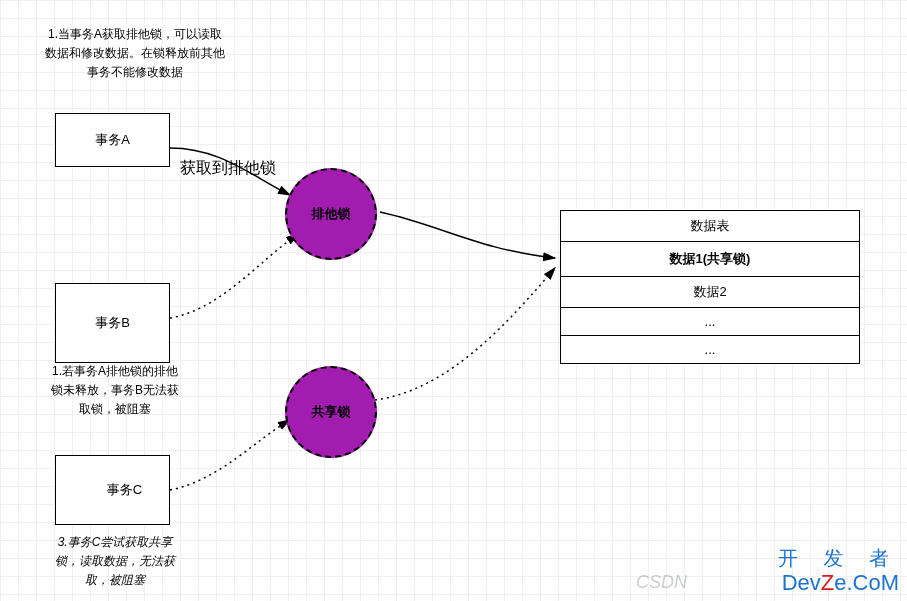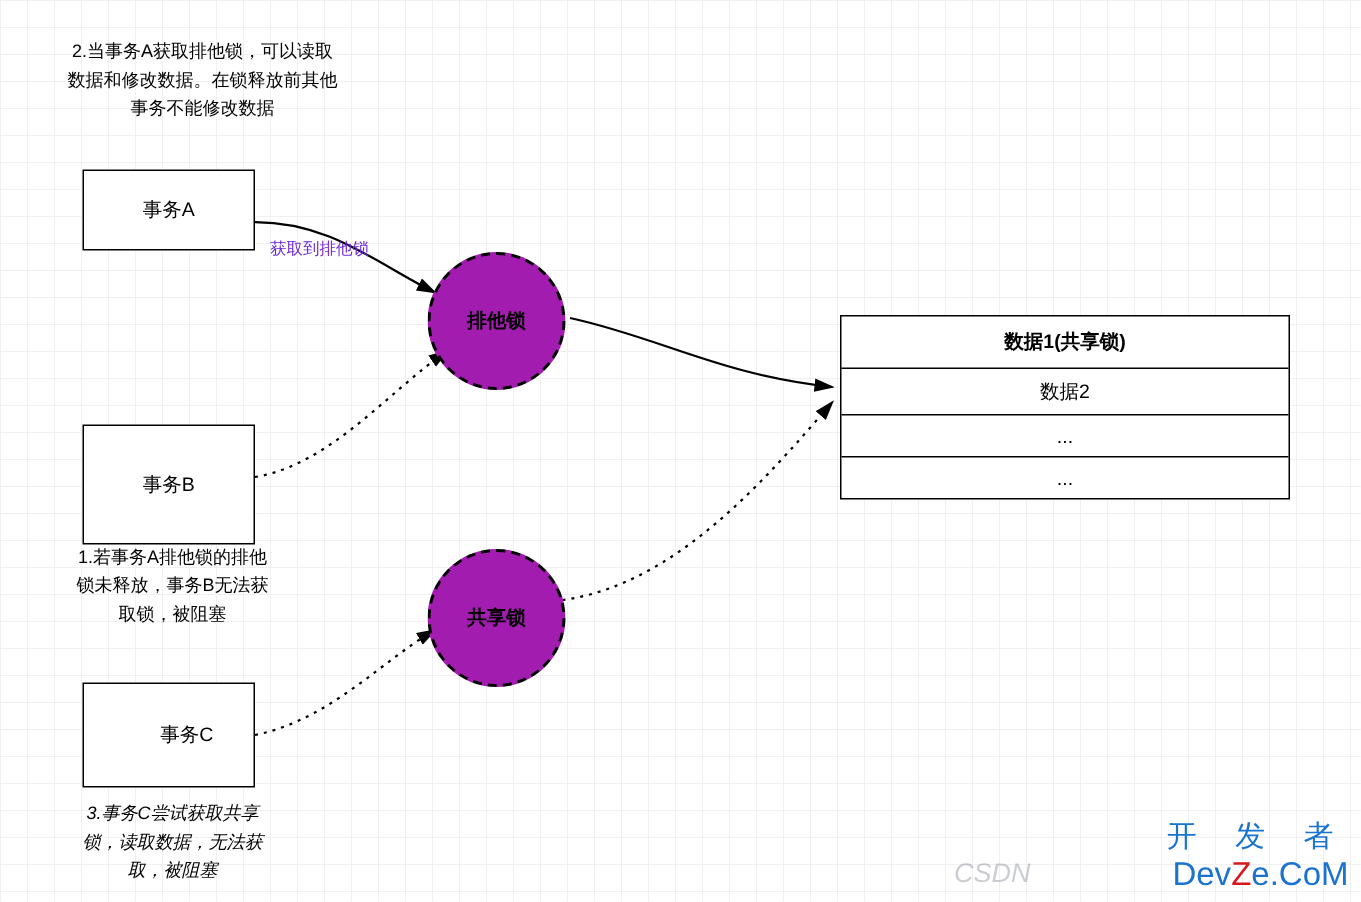--- a/index.html
+++ b/index.html
@@ -37,22 +37,22 @@
     }
     .caption {
       position: absolute;
       font-size: 12px;
       text-align: center;
       line-height: 1.6;
       color: #000;
     }
     .edge-label {
       position: absolute;
-      font-size: 11px;
-      color: #6d28d9;
+      font-size: 16px;
+      color: #000000;
       background: transparent;
     }
     .table {
       position: absolute;
       border: 1.5px solid #000;
       background: #fff;
     }
     .table-row {
       border-bottom: 1px solid #000;
       text-align: center;
@@ -99,21 +99,21 @@
 
   <path d="M 170 318 C 220 310, 260 260, 298 234" stroke="#000" stroke-width="1.5" fill="none" stroke-dasharray="2,4" marker-end="url(#arrow)"></path>
 
   <path d="M 380 212 C 440 225, 480 250, 555 258" stroke="#000" stroke-width="1.5" fill="none" marker-end="url(#arrow)"></path>
 
   <path d="M 170 490 C 220 480, 255 440, 290 420" stroke="#000" stroke-width="1.5" fill="none" stroke-dasharray="2,4" marker-end="url(#arrow)"></path>
 
   <path d="M 375 400 C 450 390, 510 320, 555 268" stroke="#000" stroke-width="1.5" fill="none" stroke-dasharray="2,4" marker-end="url(#arrow)"></path>
 </svg>
 
-<div class="caption" style="left:45px; top:25px; width:180px;">2.当事务A获取排他锁，可以读取数据和修改数据。在锁释放前其他事务不能修改数据</div>
+<div class="caption" style="left:45px; top:25px; width:180px;">1.当事务A获取排他锁，可以读取数据和修改数据。在锁释放前其他事务不能修改数据</div>
 
 <div class="box" style="left:55px; top:113px; width:115px; height:54px;">
   <span>事务A</span>
 </div>
 
 <div class="edge-label" style="left:180px; top:158px;">获取到排他锁</div>
 
 <div class="circle" style="left:285px; top:168px; width:92px; height:92px;">
   <span>排他锁</span>
 </div>
@@ -128,20 +128,21 @@
   <span>共享锁</span>
 </div>
 
 <div class="box" style="left:55px; top:455px; width:115px; height:70px;padding-left:24px;">
   <span>事务C</span>
 </div>
 
 <div class="caption" style="left:55px; top:533px; width:120px;font-style:italic;">3.事务C尝试获取共享锁，读取数据，无法获取，被阻塞</div>
 
 <div class="table" style="left:560px; top:210px; width:300px;">
+  <div class="table-row">数据表</div>
   <div class="table-row bold">数据1(共享锁)</div>
   <div class="table-row">数据2</div>
   <div class="table-row">...</div>
   <div class="table-row">...</div>
 </div>
 
 <div class="watermark1" style="left:636px; top:572px;">CSDN</div>
 <div class="watermark2" style="right:8px; bottom:6px;">
   <div class="wm-t">开 发 者</div>
   <div class="wm-b"><span>Dev</span><span class="z">Z</span><span>e.CoM</span></div>

